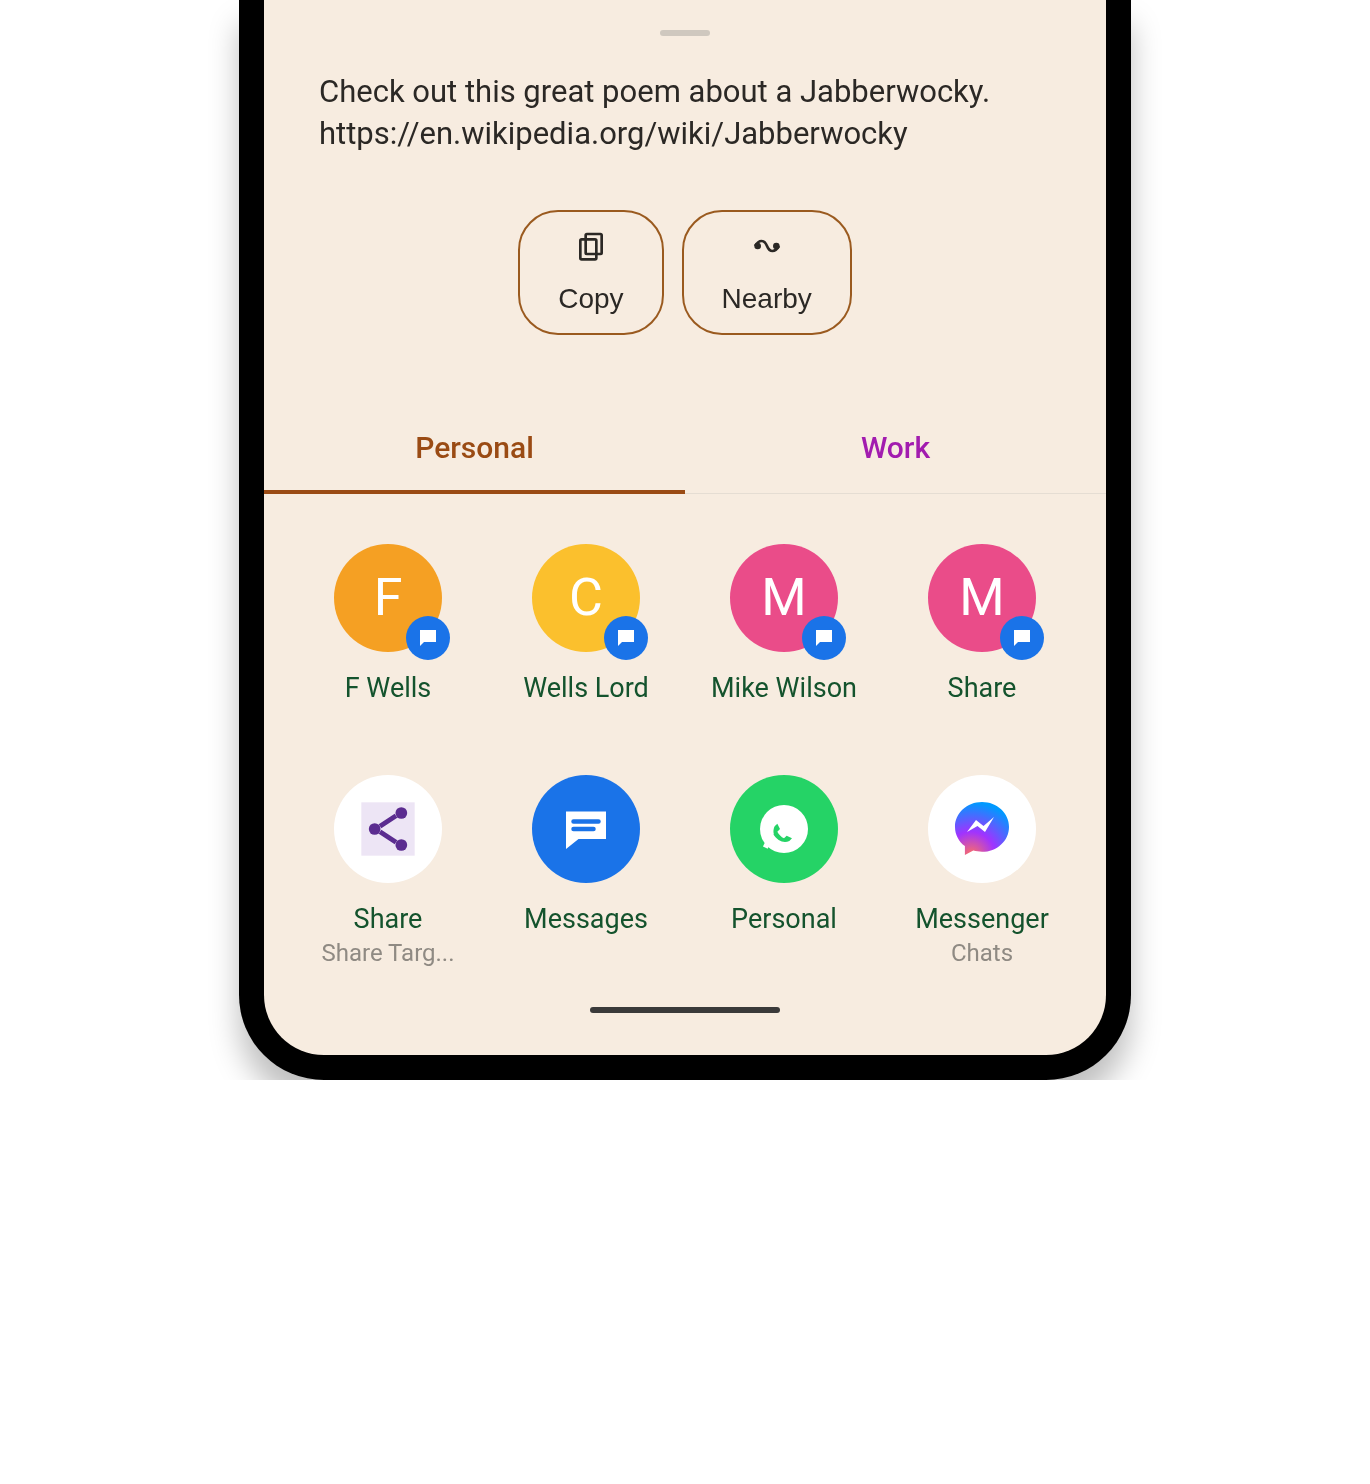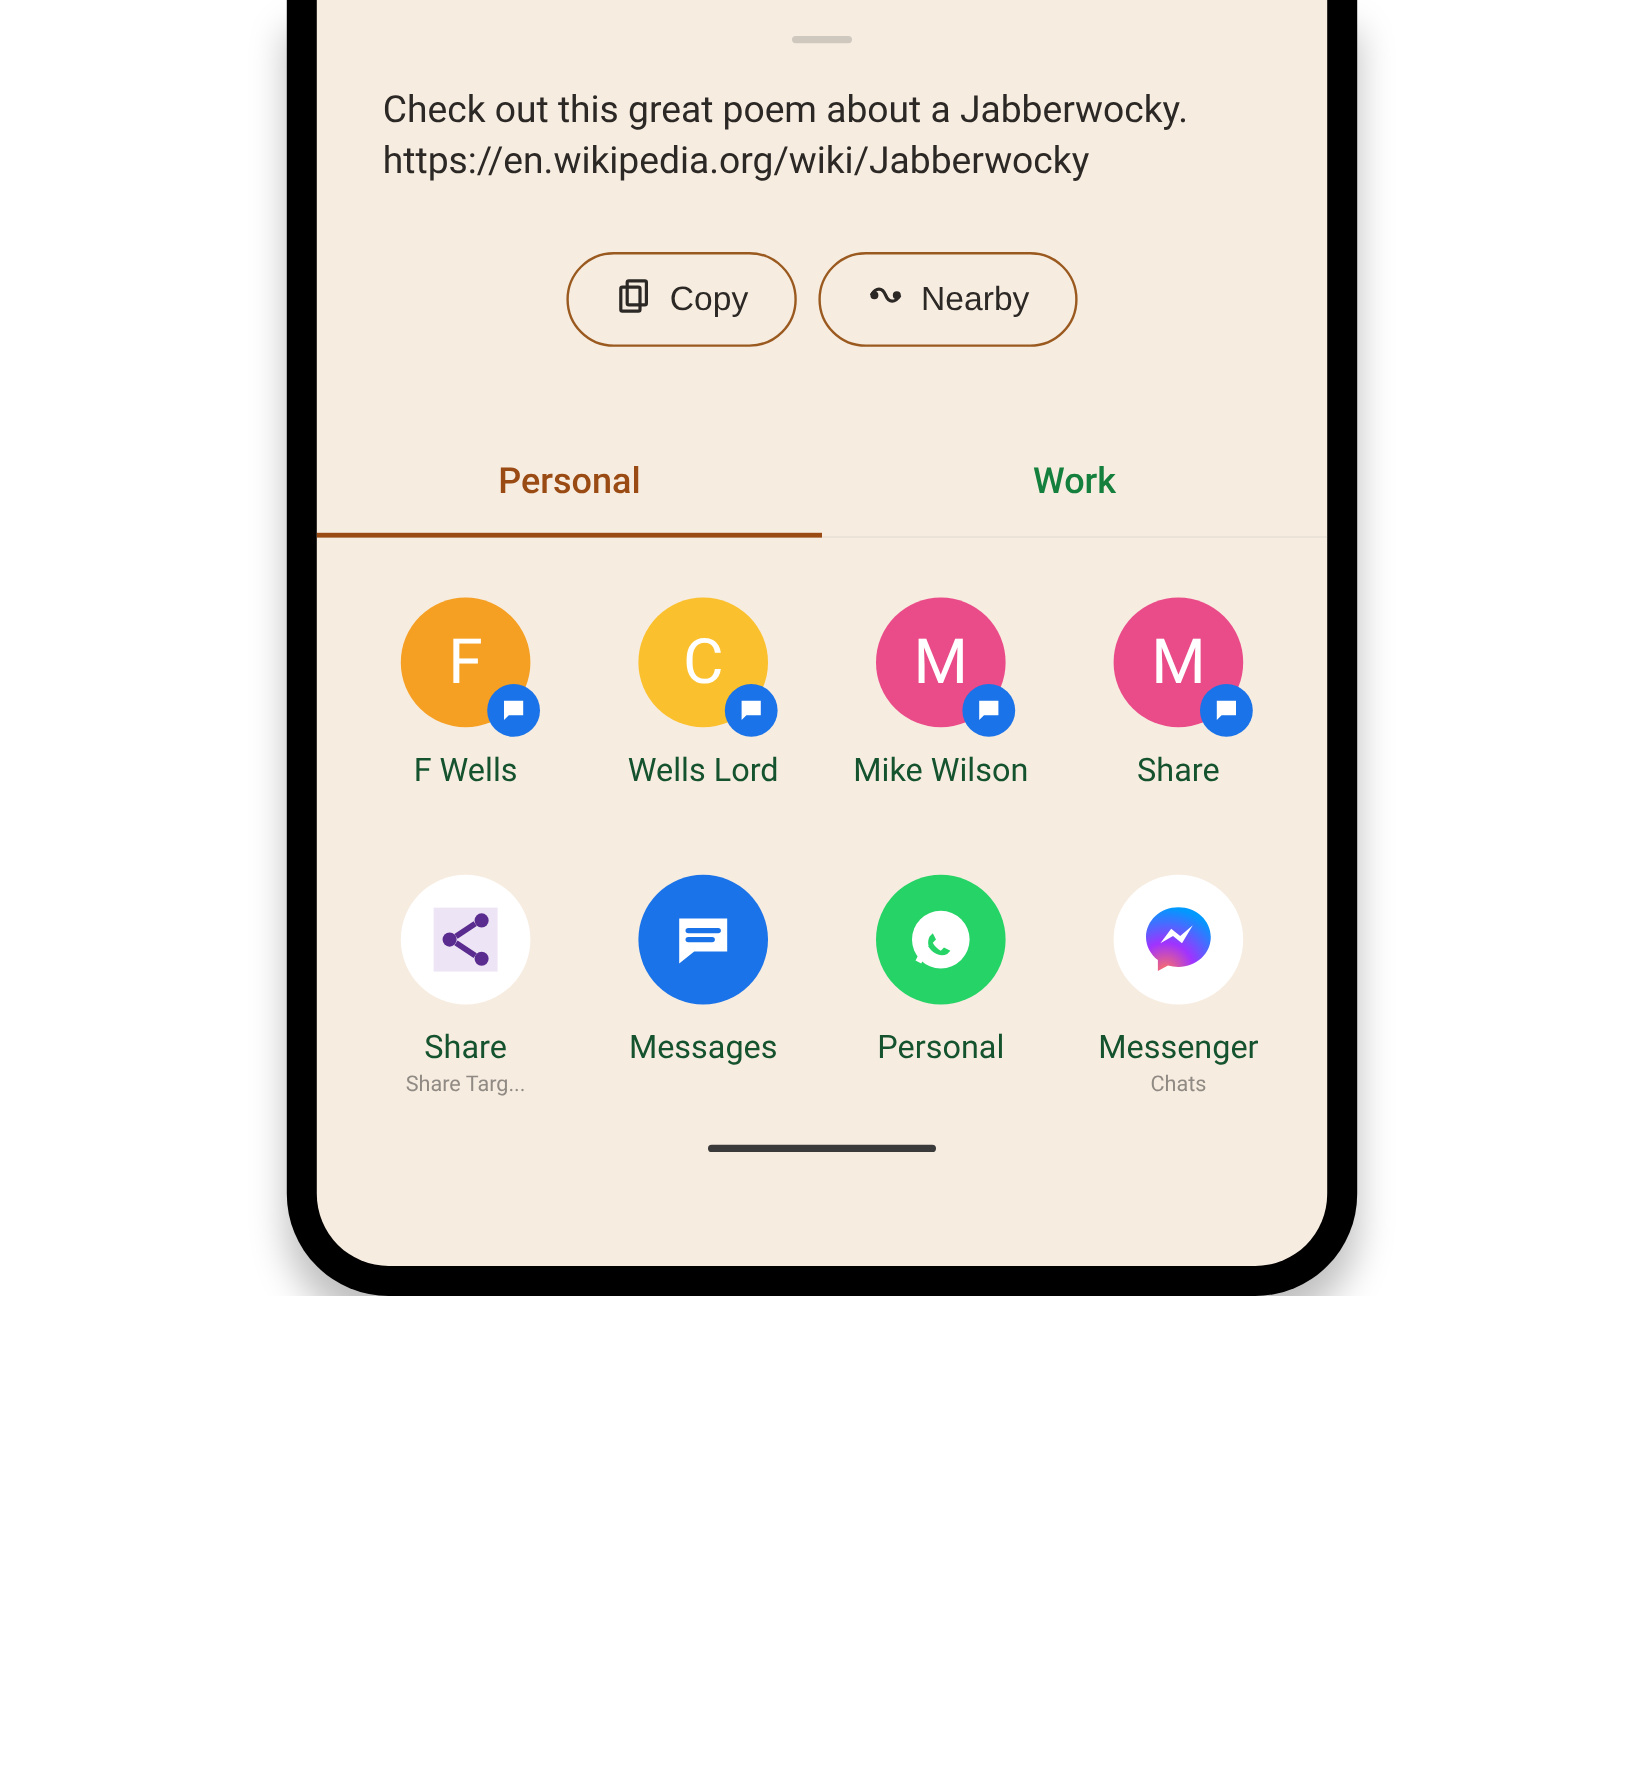--- a/index.html
+++ b/index.html
@@ -50,33 +50,34 @@
       display: flex;
       align-items: center;
       gap: 14px;
       border: 2px solid #9a5a1f;
       border-radius: 40px;
       padding: 18px 38px;
       font-size: 28px;
       color: #2b2825;
       background: transparent;
       cursor: pointer;
+      flex-direction: column;
     }
     .pill-btn svg { width: 32px; height: 32px; }
     .tabs {
       display: flex;
       border-bottom: 1px solid #e5ddd3;
     }
     .tab {
       flex: 1;
       text-align: center;
       padding: 0 0 28px 0;
       font-size: 30px;
       font-weight: 500;
-      color: #15803d;
+      color: #a21caf;
       cursor: pointer;
       position: relative;
     }
     .tab.active {
       color: #9a4b14;
     }
     .tab.active::after {
       content: "";
       position: absolute;
       left: 0; right: 0; bottom: -1px;
@@ -118,21 +119,21 @@
       justify-content: center;
     }
     .badge svg { width: 24px; height: 24px; fill: #fff; }
     .tile-label {
       font-size: 27px;
       color: #14532d;
       text-align: center;
       line-height: 1.25;
     }
     .tile-sub {
-      font-size: 18px;
+      font-size: 24px;
       color: #8f8a83;
       text-align: center;
       margin-top: 2px;
     }
     .app-icon {
       width: 108px; height: 108px;
       border-radius: 50%;
       background: #fff;
       display: flex;
       align-items: center;

